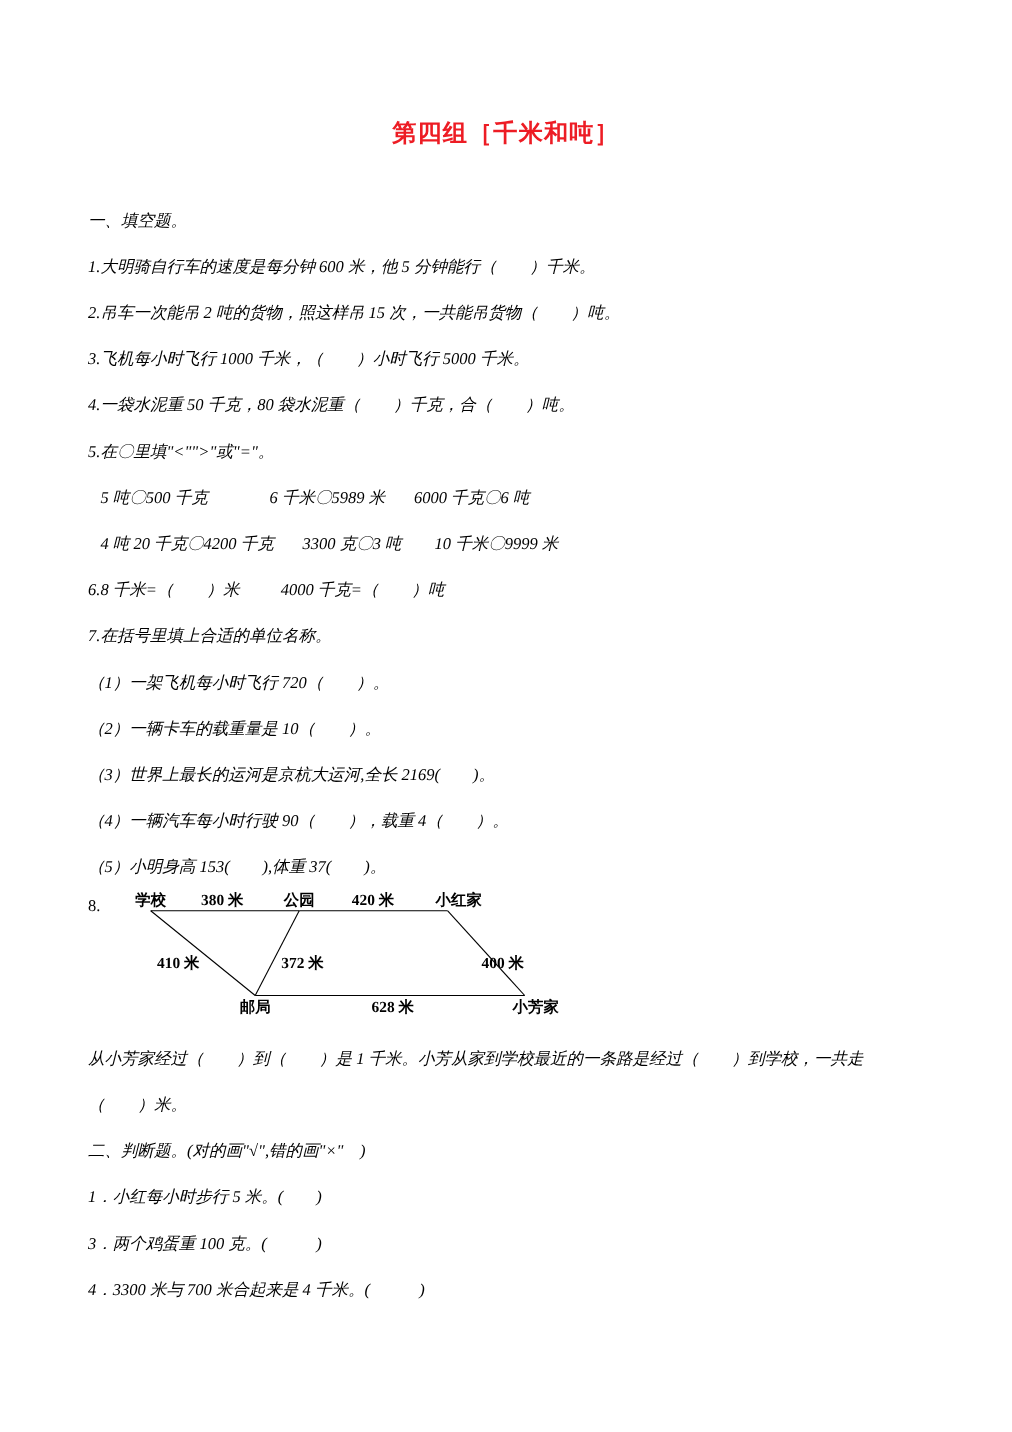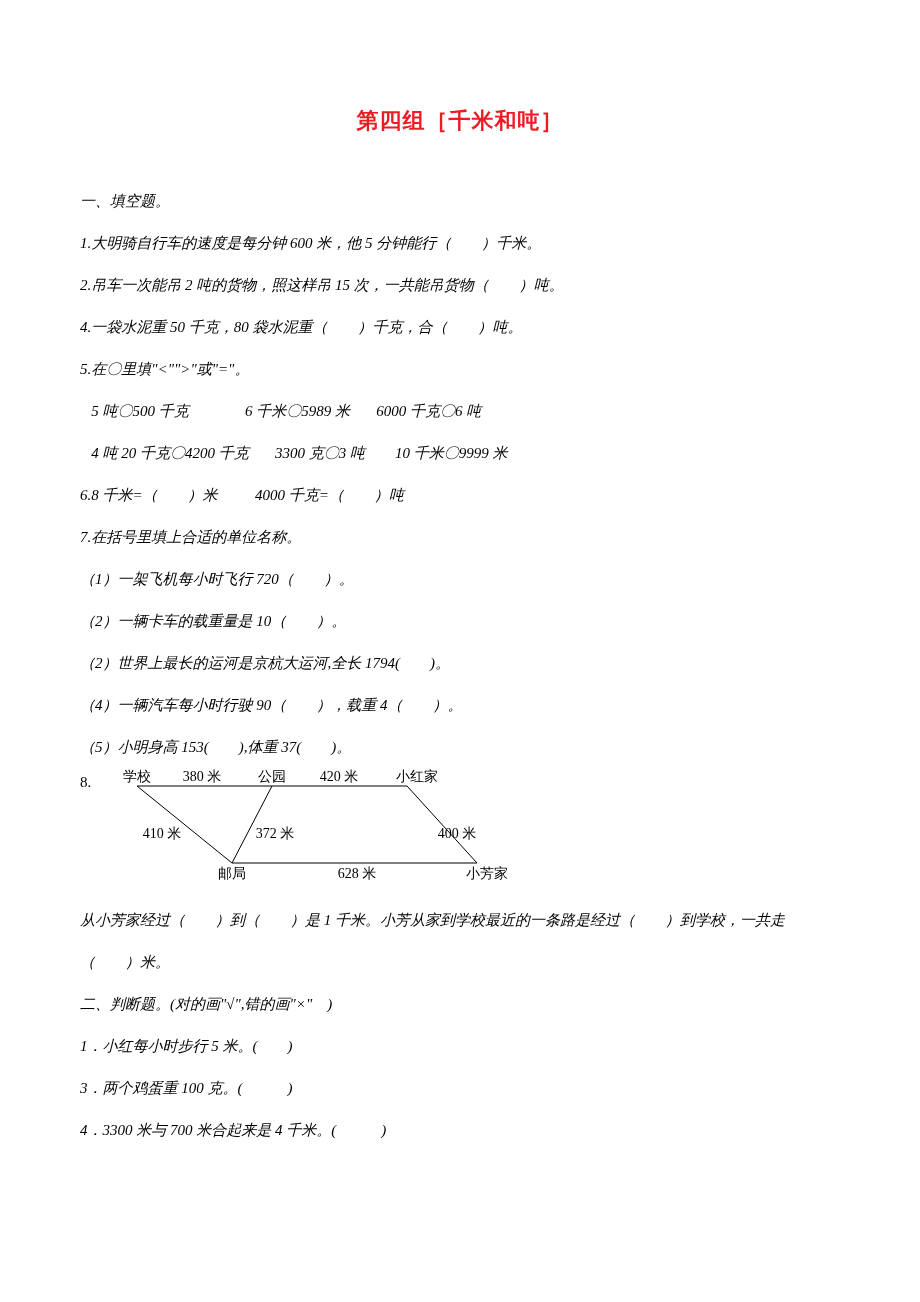--- a/index.html
+++ b/index.html
@@ -25,20 +25,21 @@
     margin-bottom: 28px;
     letter-spacing: 1px;
   }
   .line {
     white-space: pre;
     font-style: italic;
   }
   .svgwrap {
     display: inline-block;
     vertical-align: top;
+    font-weight: bold;
   }
   .q8row {
     display: flex;
     align-items: flex-start;
   }
   .q8row .num {
     margin-right: 6px;
     line-height: 28px;
   }
   svg text {
@@ -50,32 +51,33 @@
 <body>
 
 <div class="page">
 
   <div class="title">第四组［千米和吨］</div>
 
   <div class="line">一、填空题。</div>
 
   <div class="line">1.大明骑自行车的速度是每分钟 600 米，他 5 分钟能行（　　）千米。</div>
   <div class="line">2.吊车一次能吊 2 吨的货物，照这样吊 15 次，一共能吊货物（　　）吨。</div>
+  <div class="line">3.飞机每小时飞行 1000 千米，（　　）小时飞行 5000 千米。</div>
   <div class="line">4.一袋水泥重 50 千克，80 袋水泥重（　　）千克，合（　　）吨。</div>
 
   <div class="line">5.在〇里填"&lt;""&gt;"或"="。</div>
   <div class="line">   5 吨〇500 千克               6 千米〇5989 米       6000 千克〇6 吨</div>
   <div class="line">   4 吨 20 千克〇4200 千克       3300 克〇3 吨        10 千米〇9999 米</div>
 
   <div class="line">6.8 千米=（　　）米          4000 千克=（　　）吨</div>
 
   <div class="line">7.在括号里填上合适的单位名称。</div>
   <div class="line">（1）一架飞机每小时飞行 720（　　）。</div>
   <div class="line">（2）一辆卡车的载重量是 10（　　）。</div>
-  <div class="line">（2）世界上最长的运河是京杭大运河,全长 1794(　　)。</div>
+  <div class="line">（3）世界上最长的运河是京杭大运河,全长 2169(　　)。</div>
   <div class="line">（4）一辆汽车每小时行驶 90（　　），载重 4（　　）。</div>
   <div class="line">（5）小明身高 153(　　),体重 37(　　)。</div>
 
   <div class="q8row">
     <span class="num">8.</span>
     <span class="svgwrap">
       <svg width="430" height="115" viewBox="0 0 430 115">
 
         <line x1="40" y1="18" x2="175" y2="18" stroke="#000" stroke-width="1"></line>
         <line x1="175" y1="18" x2="310" y2="18" stroke="#000" stroke-width="1"></line>

